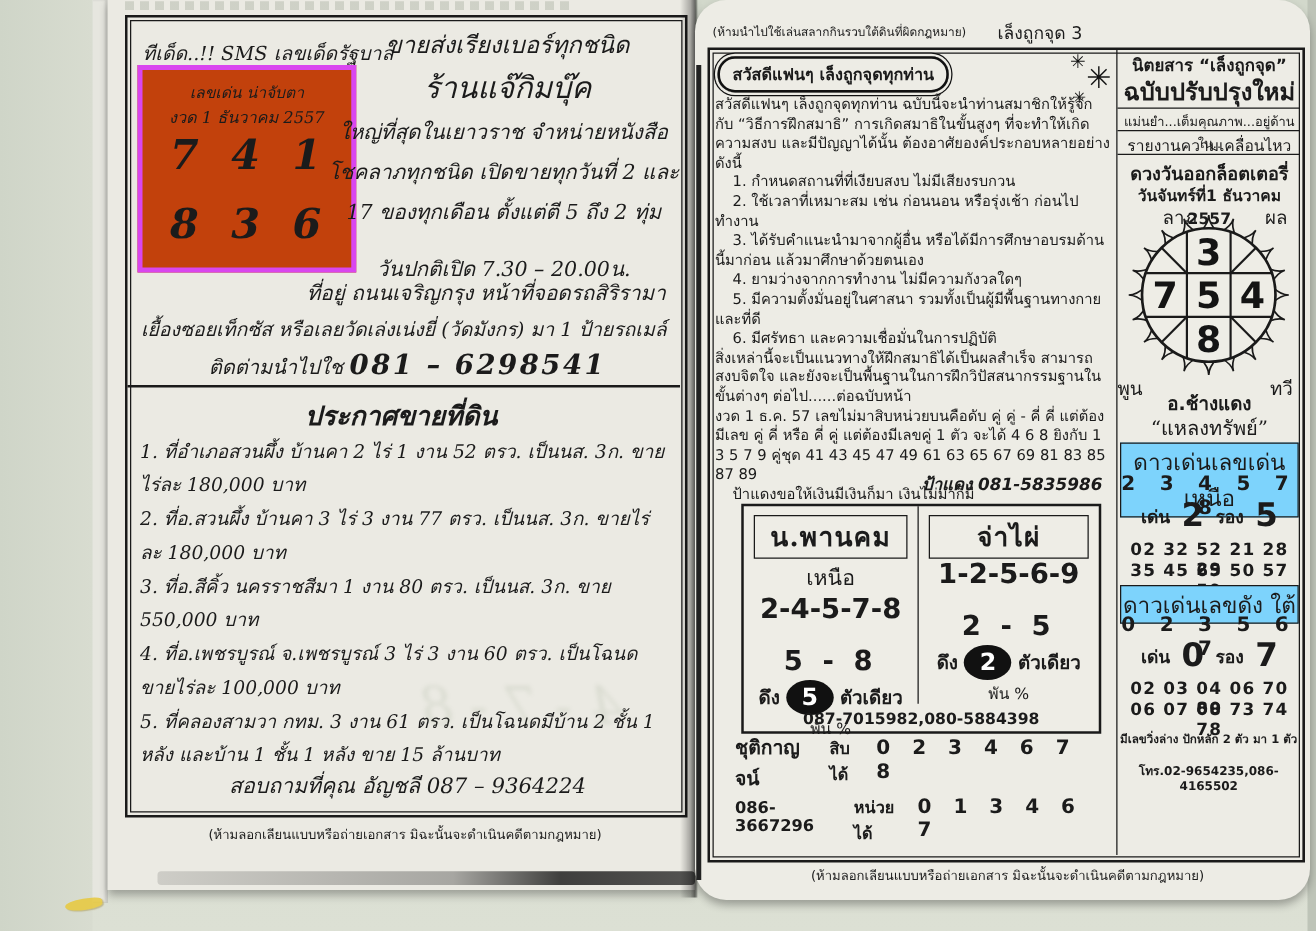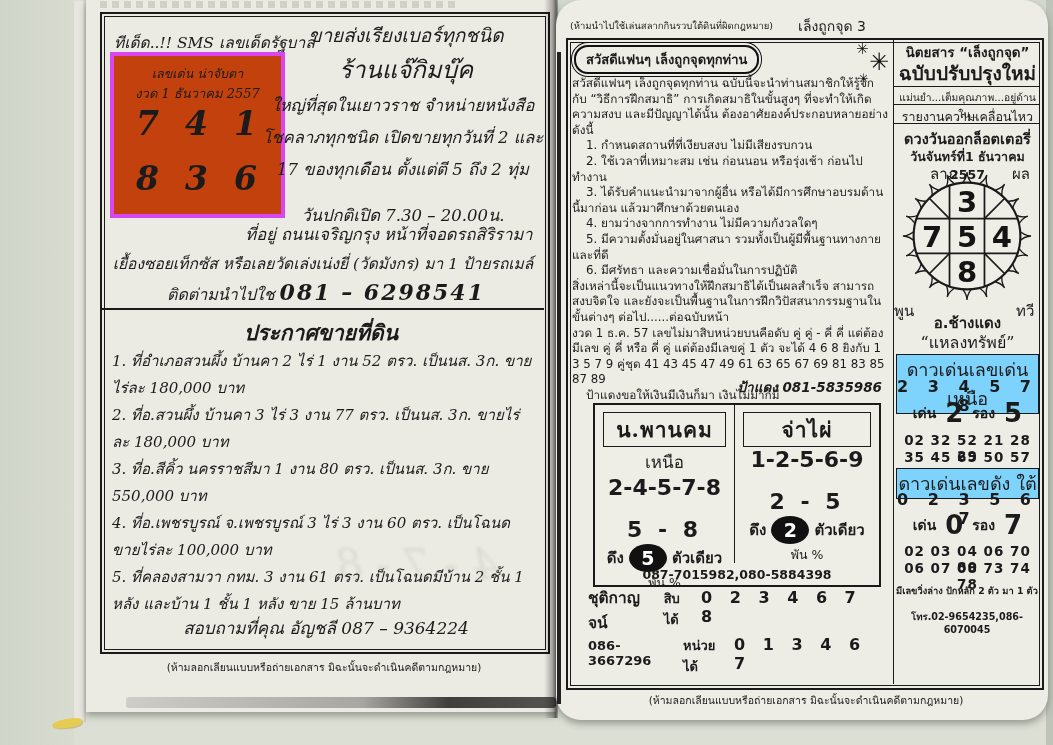--- a/index.html
+++ b/index.html
@@ -325,20 +325,20 @@
     <div class="ab sb-sden denrong">
       <span class="lab">เด่น</span>
       <span class="big">0</span>
       <span class="lab">รอง</span>
       <span class="big">7</span>
     </div>
     <div class="ab sb-sp1 ctr">02 03 04 06 70 80</div>
     <div class="ab sb-sp2 ctr">06 07 08 73 74 78</div>
 
     <div class="ab sb-vip1 ctr">มีเลขวิ่งล่าง ปักหลัก 2 ตัว มา 1 ตัว</div>
-    <div class="ab sb-vip3 ctr">โทร.02-9654235,086-6070045</div>
+    <div class="ab sb-vip3 ctr">โทร.02-9654235,086-4165502</div>
 
     <div class="ab rp-footer ctr">(ห้ามลอกเลียนแบบหรือถ่ายเอกสาร  มิฉะนั้นจะดำเนินคดีตามกฎหมาย)</div>
   </div>
 
   <div class="ab smudge"></div>
   <div class="ab yellow-mark"></div>
 </div>
 
 </body></html>

